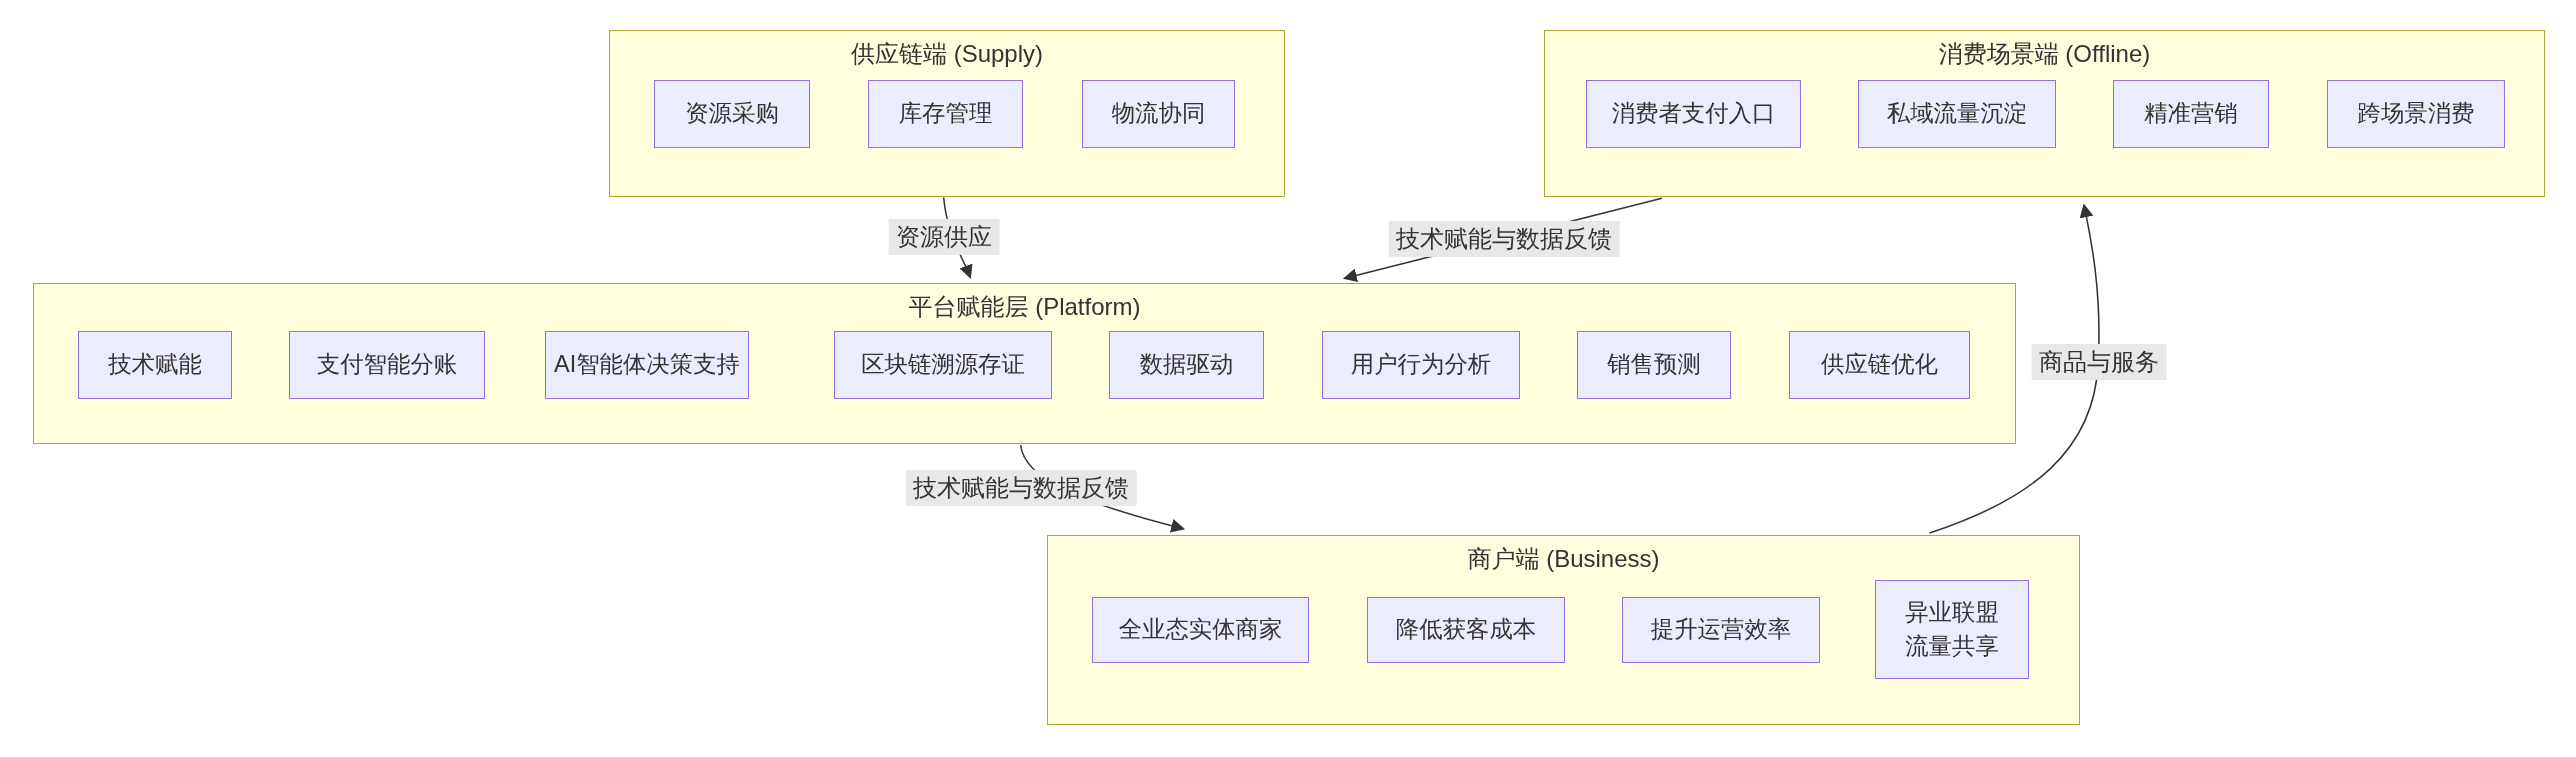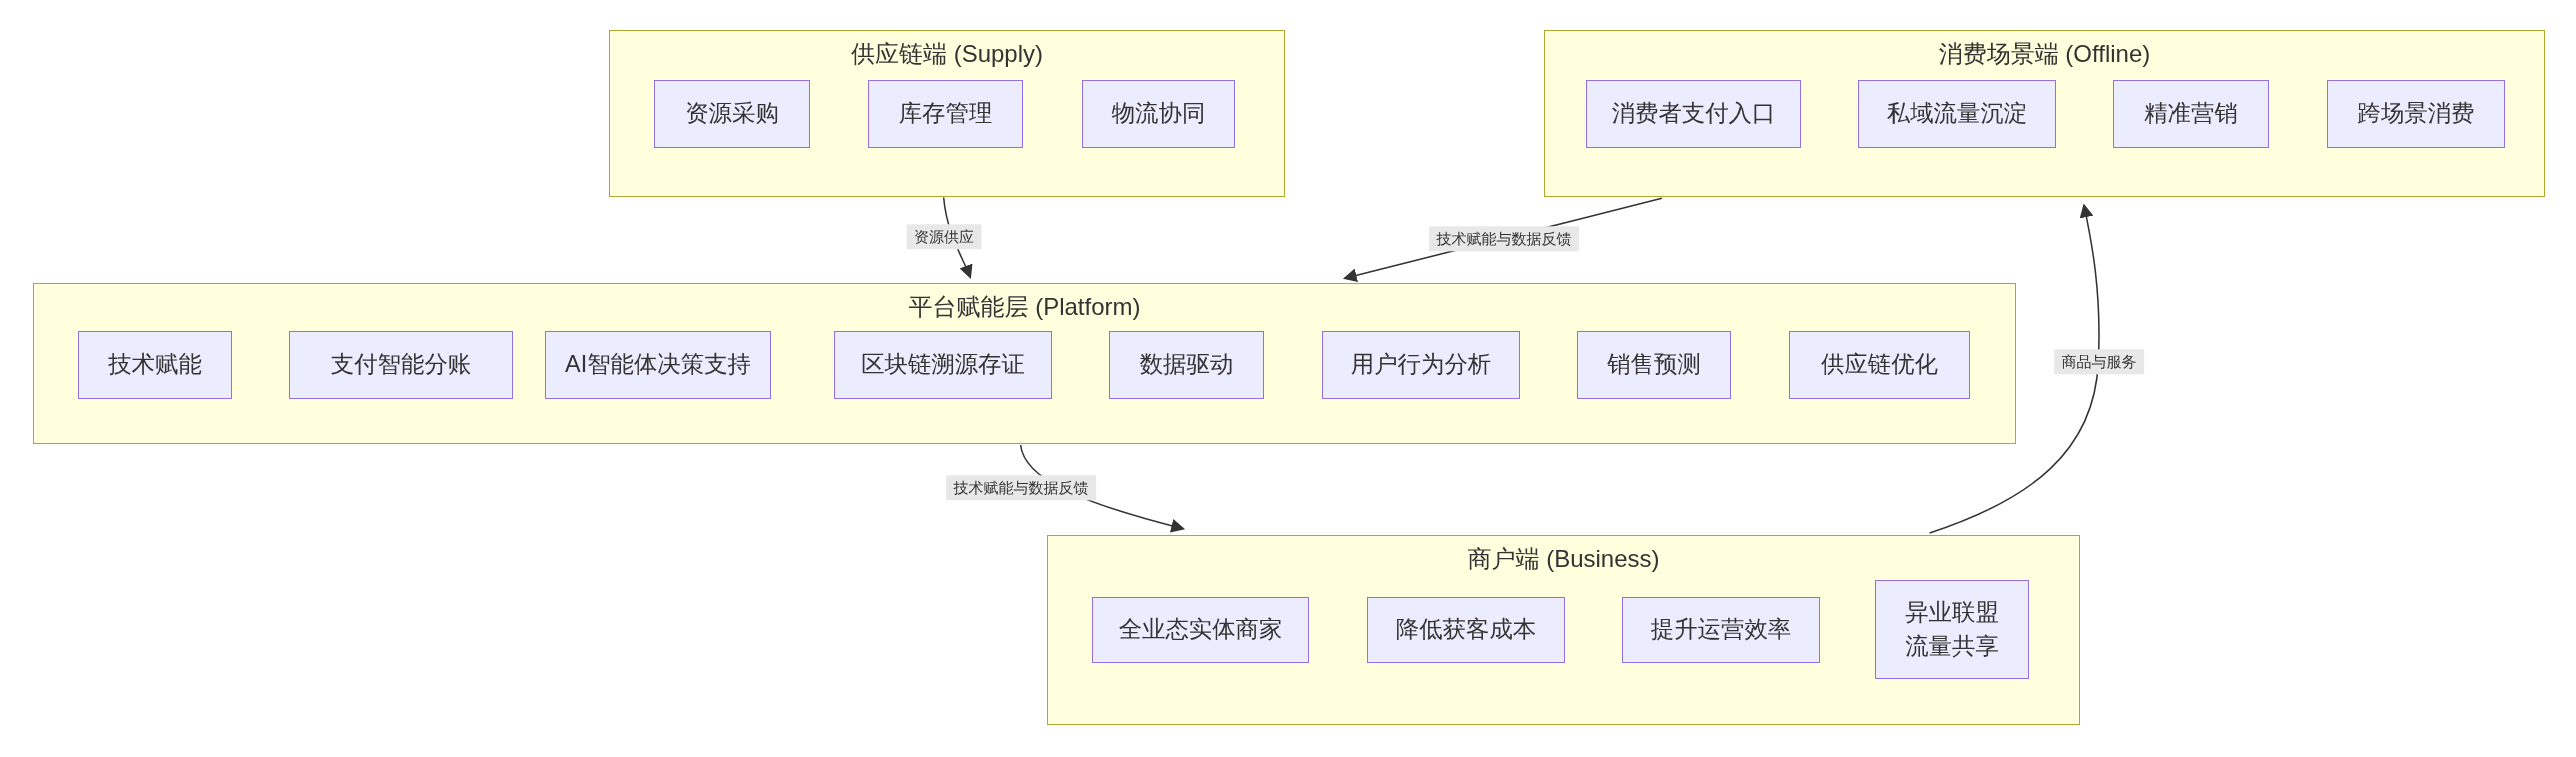--- a/index.html
+++ b/index.html
@@ -66,21 +66,21 @@
     font-size: 23.4px;
     line-height: 1.45;
     color: var(--text);
     white-space: pre-line;
   }
   .edge-label {
     position: absolute;
     transform: translate(-50%, -50%);
     background: var(--edge-label-bg);
     color: var(--text);
-    font-size: 15px;
+    font-size: 24px;
     line-height: 1.2;
     padding: 3.7px 7.4px;
     white-space: nowrap;
     z-index: 4;
   }
   
   .cluster-supply   { left: 609px;  top: 29.5px;  width: 676px; height: 167px; }
   .cluster-offline  { left: 1544px; top: 29.5px;  width: 1001px; height: 167px; }
   .cluster-platform { left: 33px;   top: 283px; width: 1983px; height: 161px; }
   .cluster-business { left: 1047px; top: 535px; width: 1033px; height: 190px; }
@@ -91,22 +91,22 @@
   .n-supply-2 { left: 472px; top: 49px; width: 153px; height: 68px; }
 
   
   .n-offline-0 { left: 41px;   top: 49px; width: 215px; height: 68px; }
   .n-offline-1 { left: 313px;  top: 49px; width: 198px; height: 68px; }
   .n-offline-2 { left: 568px;  top: 49px; width: 156px; height: 68px; }
   .n-offline-3 { left: 782px; top: 49px; width: 178px; height: 68px; }
 
   
   .n-platform-0 { left: 44px;   top: 47px; width: 154px; height: 68px; }
-  .n-platform-1 { left: 255px;  top: 47px; width: 224px; height: 68px; }
-  .n-platform-2 { left: 511px;  top: 47px; width: 226px; height: 68px; }
+  .n-platform-1 { left: 255px;  top: 47px; width: 196px; height: 68px; }
+  .n-platform-2 { left: 511px;  top: 47px; width: 204px; height: 68px; }
   .n-platform-3 { left: 800px; top: 47px; width: 218px; height: 68px; }
   .n-platform-4 { left: 1075px; top: 47px; width: 155px; height: 68px; }
   .n-platform-5 { left: 1288px; top: 47px; width: 198px; height: 68px; }
   .n-platform-6 { left: 1543px; top: 47px; width: 154px; height: 68px; justify-content: center; }
   .n-platform-7 { left: 1755px; top: 47px; width: 181px; height: 68px; }
 
   
   .n-business-0 { left: 44px;   top: 61px; width: 217px; height: 66px; }
   .n-business-1 { left: 319px;  top: 61px; width: 198px; height: 66px; }
   .n-business-2 { left: 574px;  top: 61px; width: 198px; height: 66px; }

